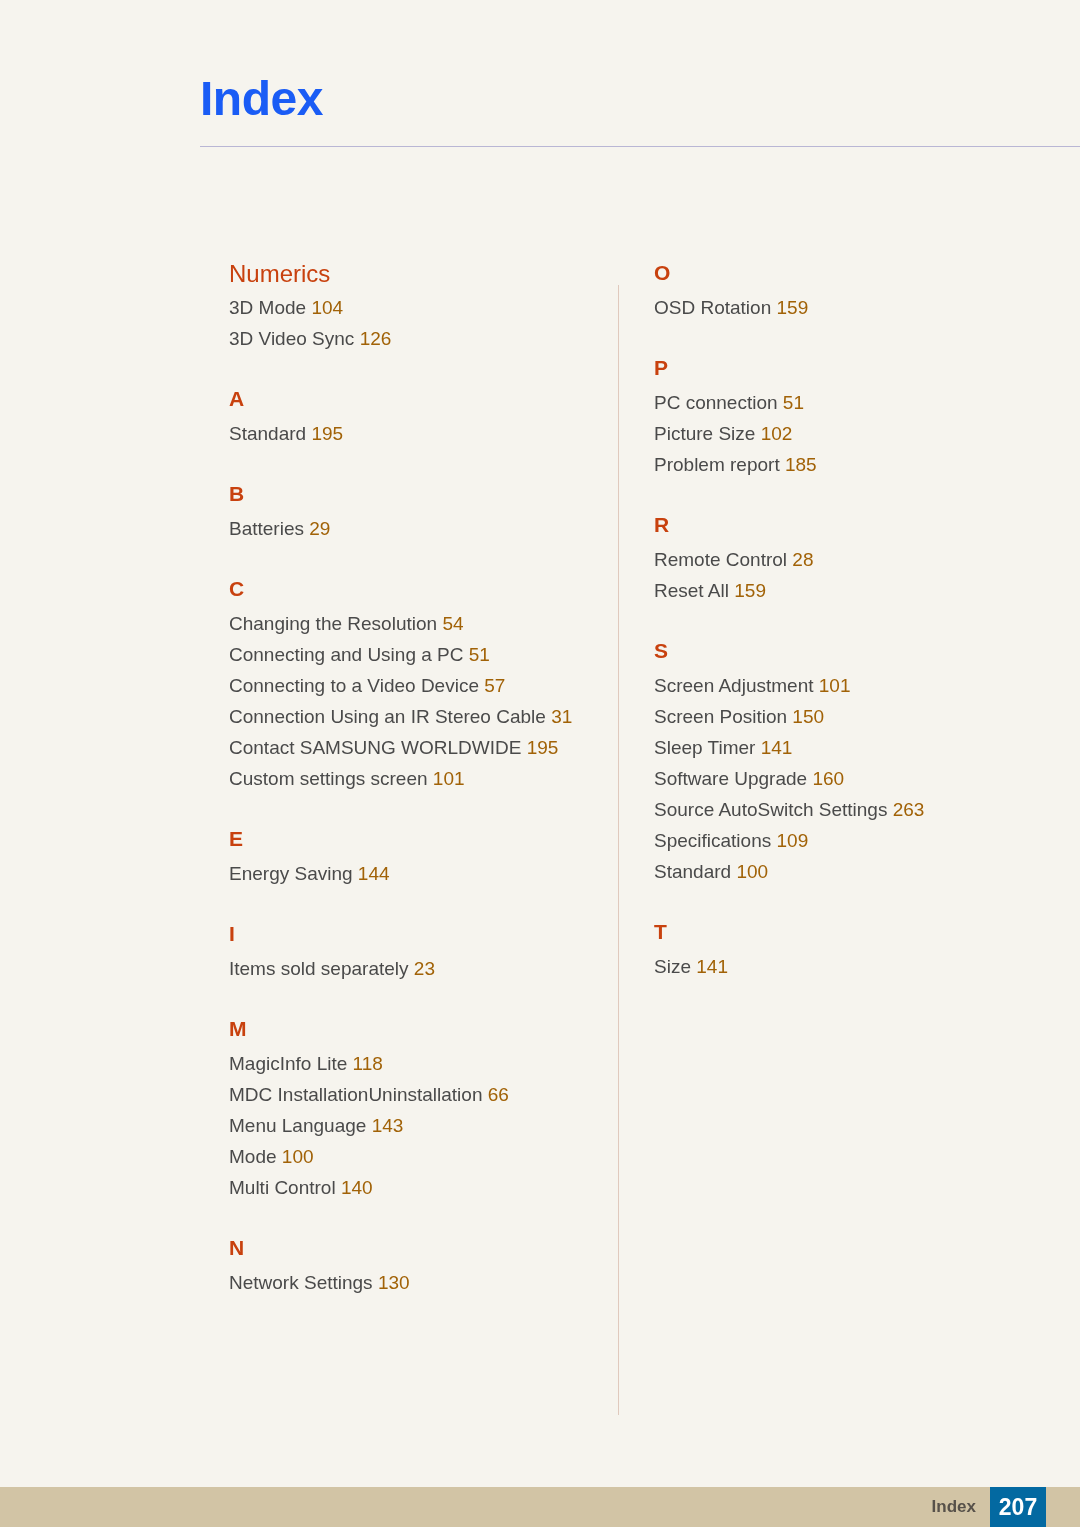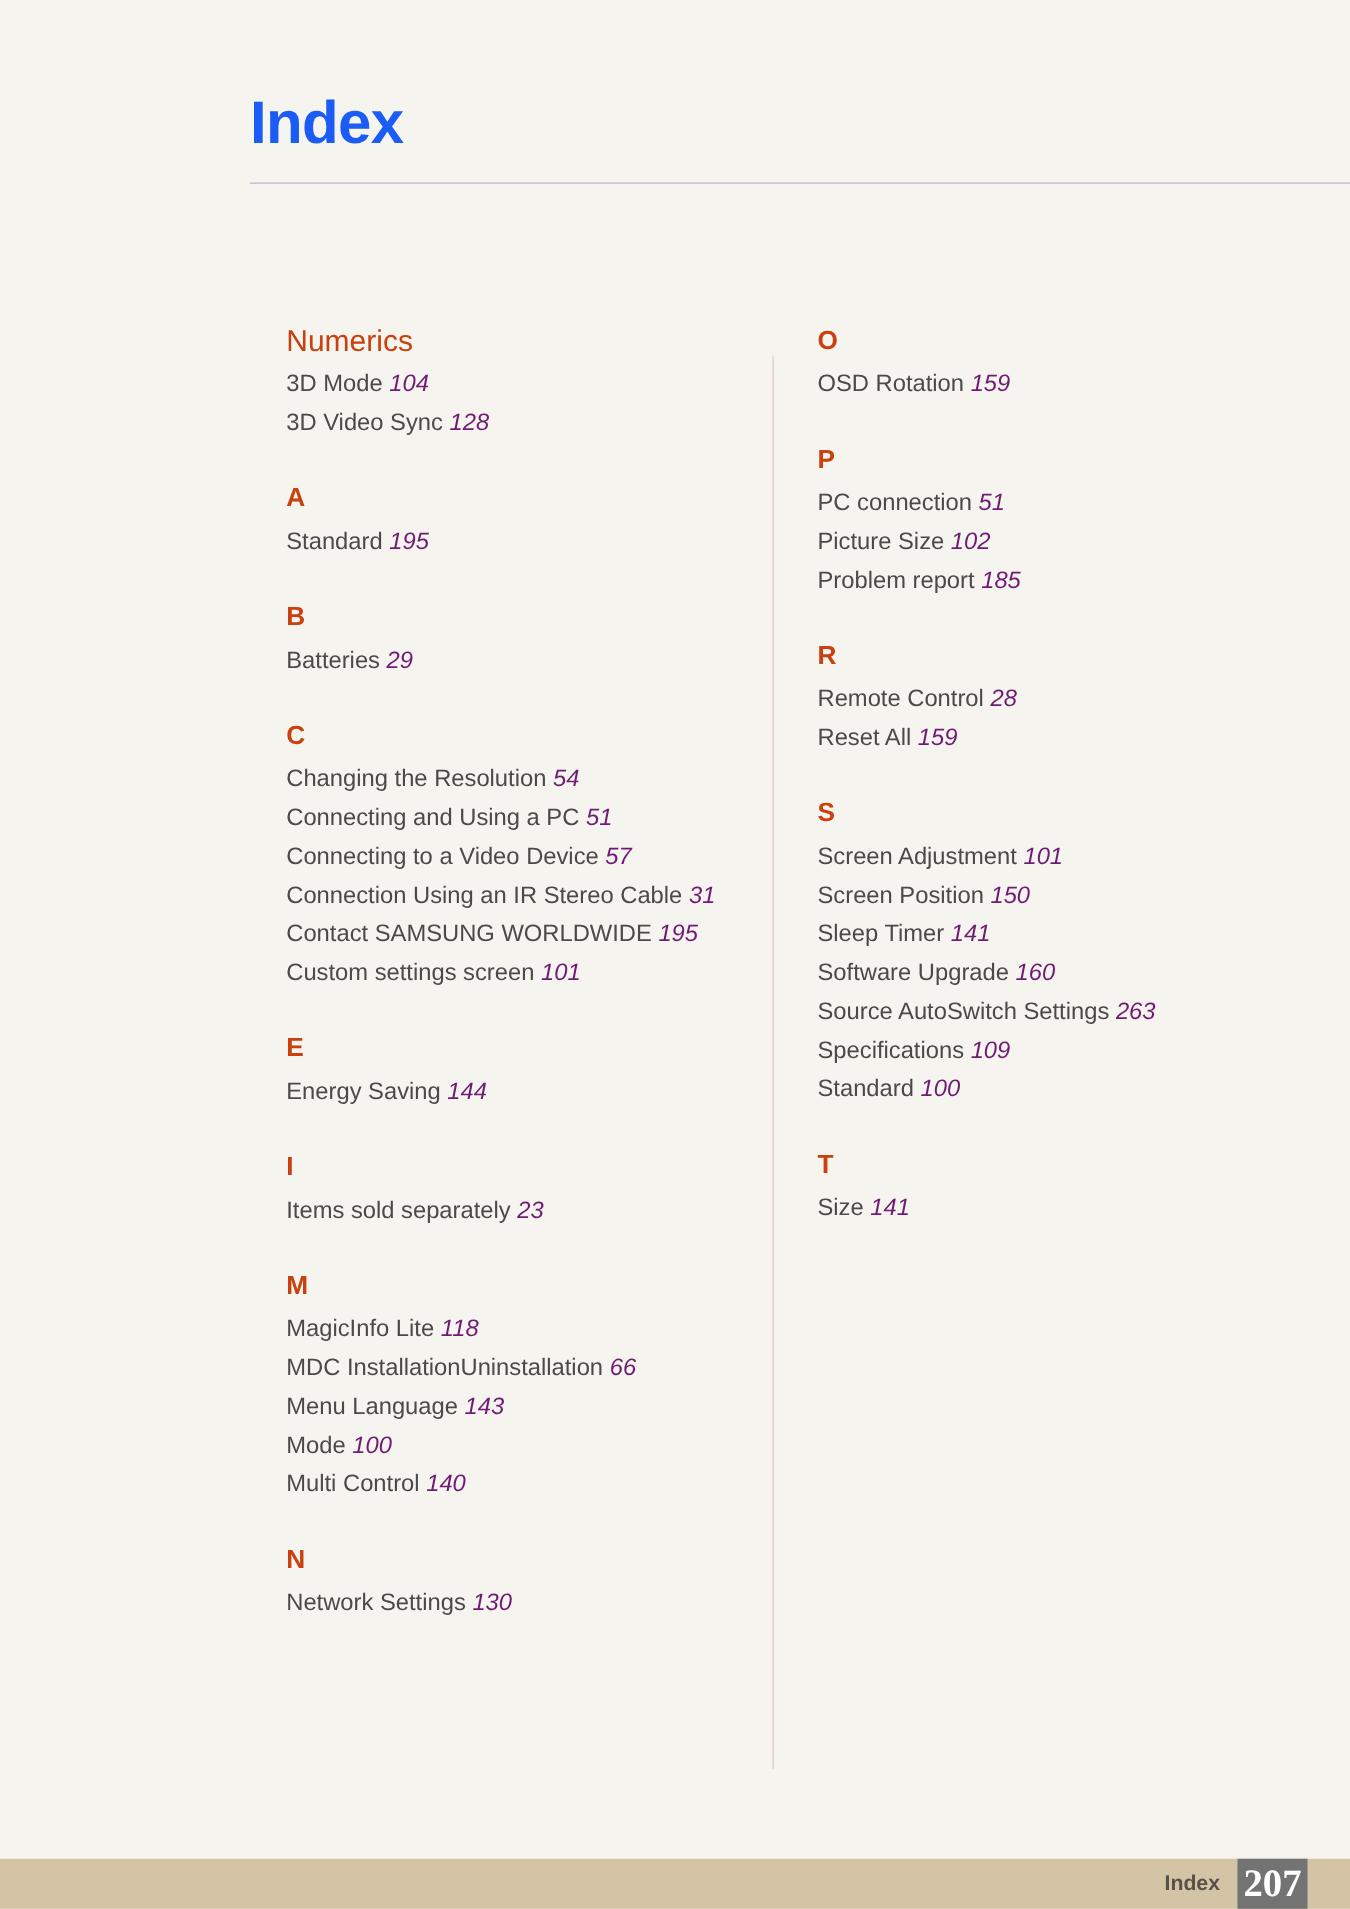--- a/index.html
+++ b/index.html
@@ -87,22 +87,21 @@
   .index-entry {
     font-size: 19px;
     color: #4a4a4a;
     line-height: 1;
     margin-bottom: 12px;
     white-space: nowrap;
   }
   .index-entry:last-child { margin-bottom: 0; }
 
   .entry-page {
-    font-style: italic;
-    color: #701a75;
+    color: #a16207;
   }
 
   
   .page-footer {
     position: absolute;
     left: 0;
     top: 1487px;
     width: 1080px;
     height: 40px;
     background: #d2c4a5;
@@ -121,42 +120,41 @@
     color: #57514a;
     font-size: 17px;
     font-weight: bold;
     padding-right: 14px;
   }
   .footer-pagenum {
     display: flex;
     align-items: center;
     justify-content: center;
     min-width: 56px;
-    background: #737373;
+    background: #0369a1;
     color: #ffffff;
-    font-size: 31px;
-    font-weight: bold;
-    font-family: Liberation Serif, serif;
+    font-size: 23px;
+    font-weight: bold;
   }
 </style>
 </head>
 <body>
 
 <div class="page-header">
   <div class="page-title">Index</div>
   <div class="header-rule"></div>
 </div>
 
 <div class="index-body">
   <div class="column-divider"></div>
   <div class="index-column left">
       <div class="index-section">
         <div class="section-letter numerics">Numerics</div>
         <div class="index-entry"><span>3D Mode</span> <span class="entry-page">104</span></div>
-        <div class="index-entry"><span>3D Video Sync</span> <span class="entry-page">128</span></div>
+        <div class="index-entry"><span>3D Video Sync</span> <span class="entry-page">126</span></div>
       </div>
       <div class="index-section">
         <div class="section-letter">A</div>
         <div class="index-entry"><span>Standard</span> <span class="entry-page">195</span></div>
       </div>
       <div class="index-section">
         <div class="section-letter">B</div>
         <div class="index-entry"><span>Batteries</span> <span class="entry-page">29</span></div>
       </div>
       <div class="index-section">

